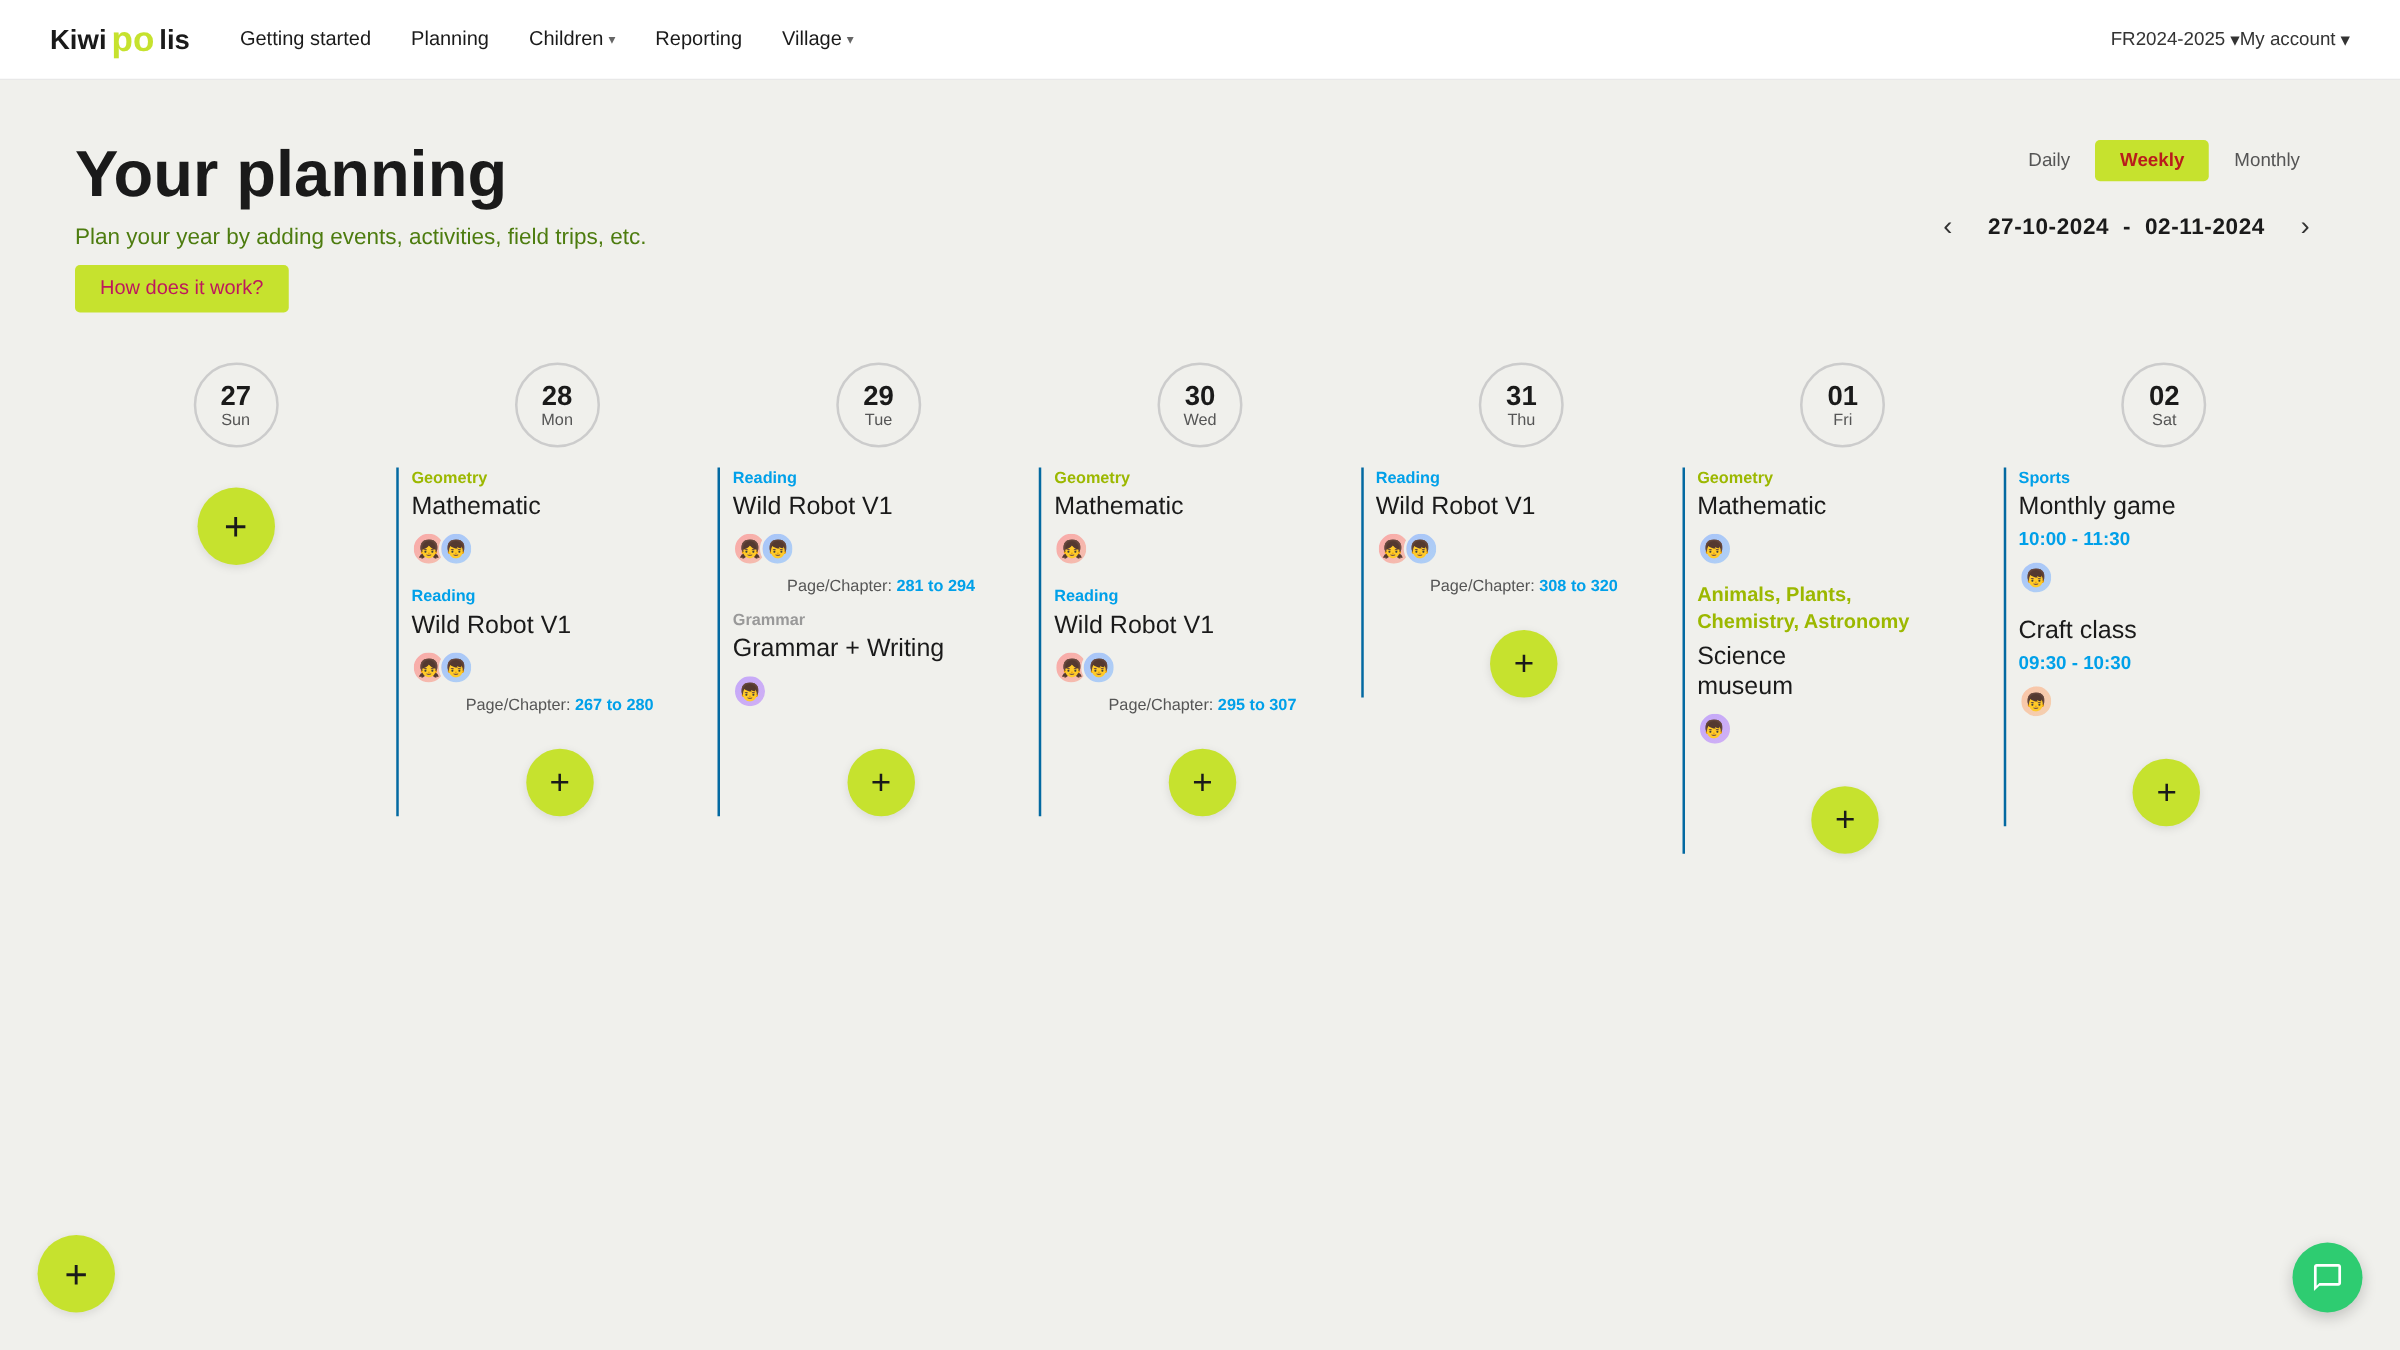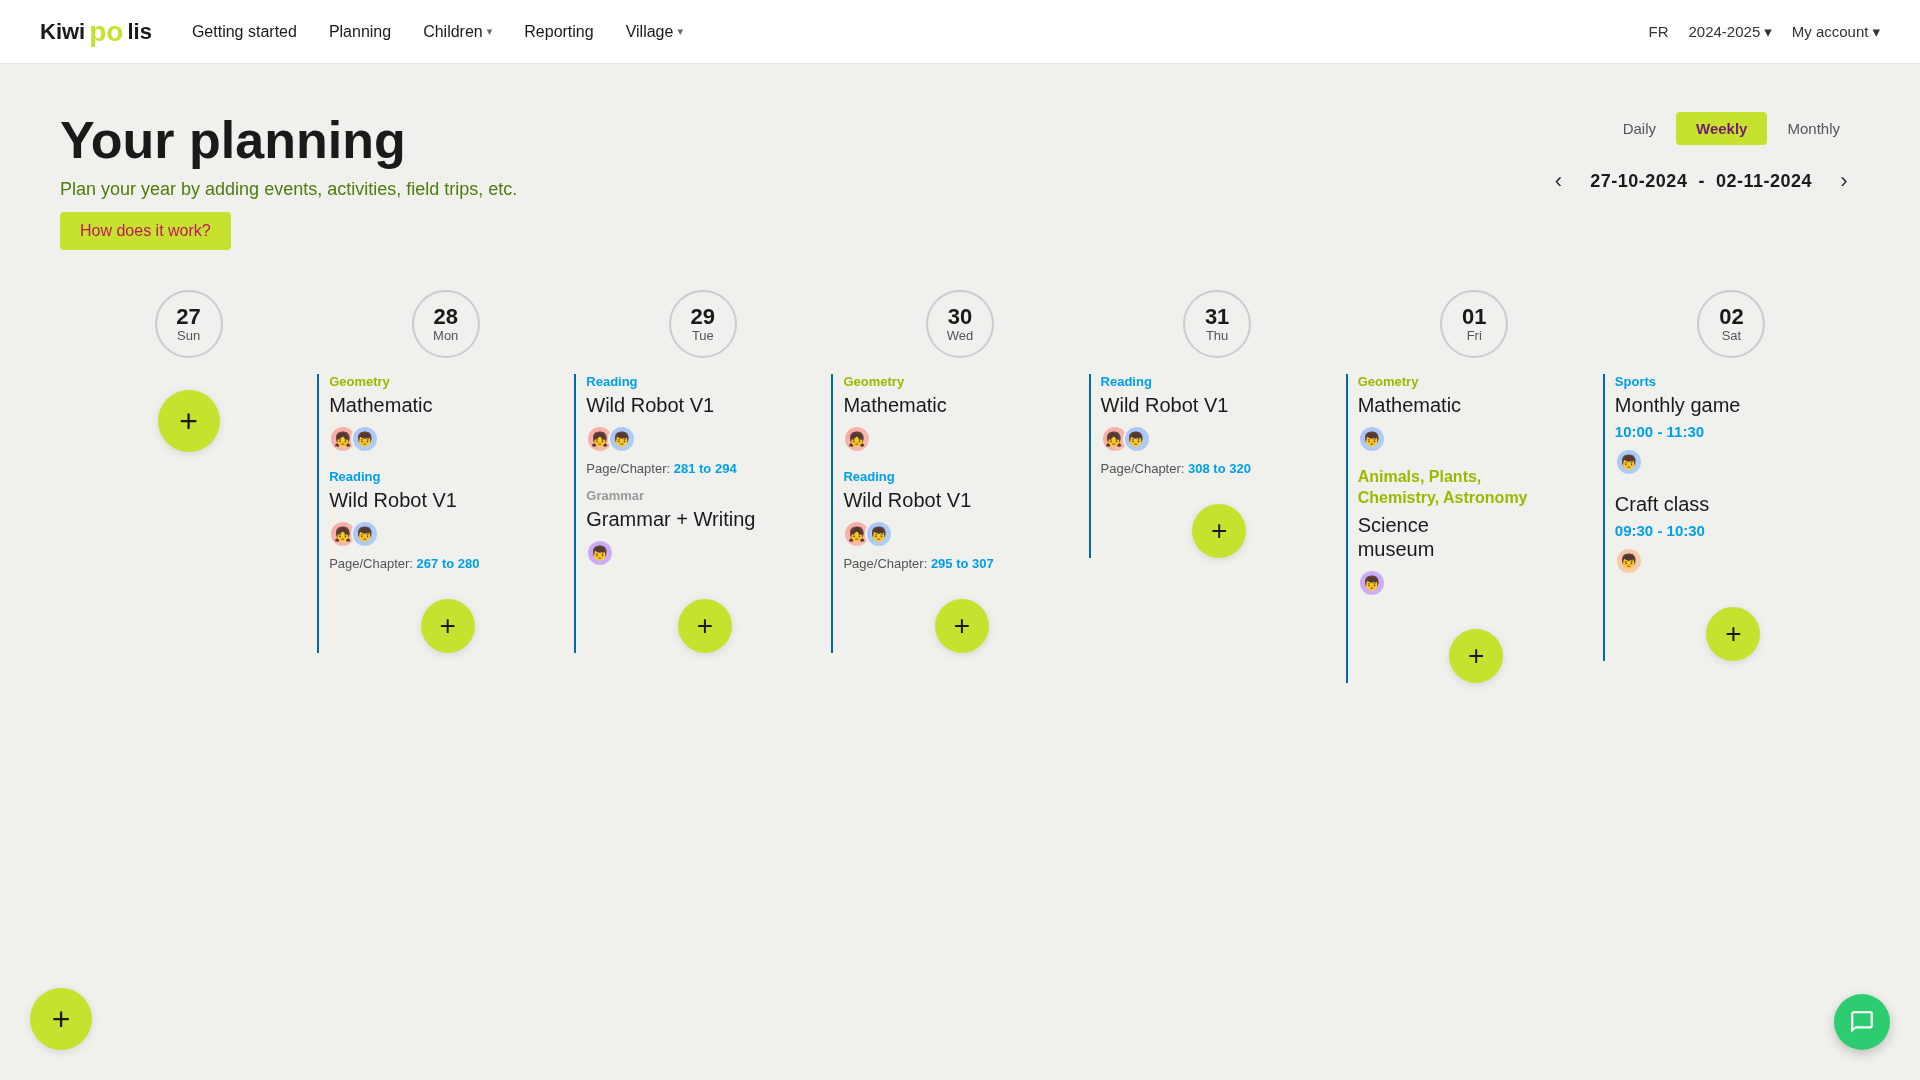--- a/index.html
+++ b/index.html
@@ -28,21 +28,21 @@
     .nav-link {
       font-size: 16px;
       color: #1a1a1a;
       text-decoration: none;
       cursor: pointer;
       display: flex;
       align-items: center;
       gap: 4px;
     }
     .nav-link .chevron { font-size: 11px; color: #666; }
-    .nav-right { display: flex; align-items: center; gap: 20px; margin-left: auto; }
+    .nav-right { display: flex; align-items: center; margin-left: auto; }
     .nav-lang { font-size: 15px; color: #333; cursor: pointer; }
     .nav-year {
       font-size: 15px; color: #333; cursor: pointer;
       display: flex; align-items: center; gap: 4px;
     }
     .nav-account {
       font-size: 15px; color: #333; cursor: pointer;
       display: flex; align-items: center; gap: 4px;
     }
 
@@ -68,21 +68,21 @@
     .view-tabs { display: flex; gap: 0; }
     .view-tab {
       padding: 8px 20px;
       font-size: 15px;
       cursor: pointer;
       border: none;
       background: transparent;
       color: #555;
       border-radius: 4px;
     }
-    .view-tab.active { background: #c6e22e; color: #701a75; font-weight: 700; }
+    .view-tab.active { background: #c6e22e; color: #b91c1c; font-weight: 700; }
     .date-nav { display: flex; align-items: center; gap: 16px; }
     .date-nav-btn {
       background: none; border: none; font-size: 22px; cursor: pointer; color: #333;
       display: flex; align-items: center; justify-content: center; width: 32px; height: 32px;
     }
     .date-range { font-size: 18px; font-weight: 600; color: #1a1a1a; letter-spacing: 0.5px; }
 
     
     .calendar-grid {
       display: grid;
@@ -137,20 +137,21 @@
     }
     .avatar-girl { background: linear-gradient(135deg, #f9a8a8, #f4c0b0); }
     .avatar-boy { background: linear-gradient(135deg, #a8c4f9, #b0d0f4); }
     .avatar-boy2 { background: linear-gradient(135deg, #c4a8f9, #d0b0f4); }
     .avatar-single { background: linear-gradient(135deg, #a8c4f9, #b0d0f4); }
     .avatar-single2 { background: linear-gradient(135deg, #f9c4a8, #f4d0b0); }
 
     .event-page {
       font-size: 13px;
       color: #555;
+      text-align: center;
     }
     .event-page span { color: #00a0e9; font-weight: 700; }
     .event-time { color: #00a0e9; font-weight: 700; font-size: 15px; margin-top: 2px; }
 
     .add-btn {
       width: 54px; height: 54px;
       border-radius: 50%;
       background: #c6e22e;
       border: none;
       font-size: 28px;

